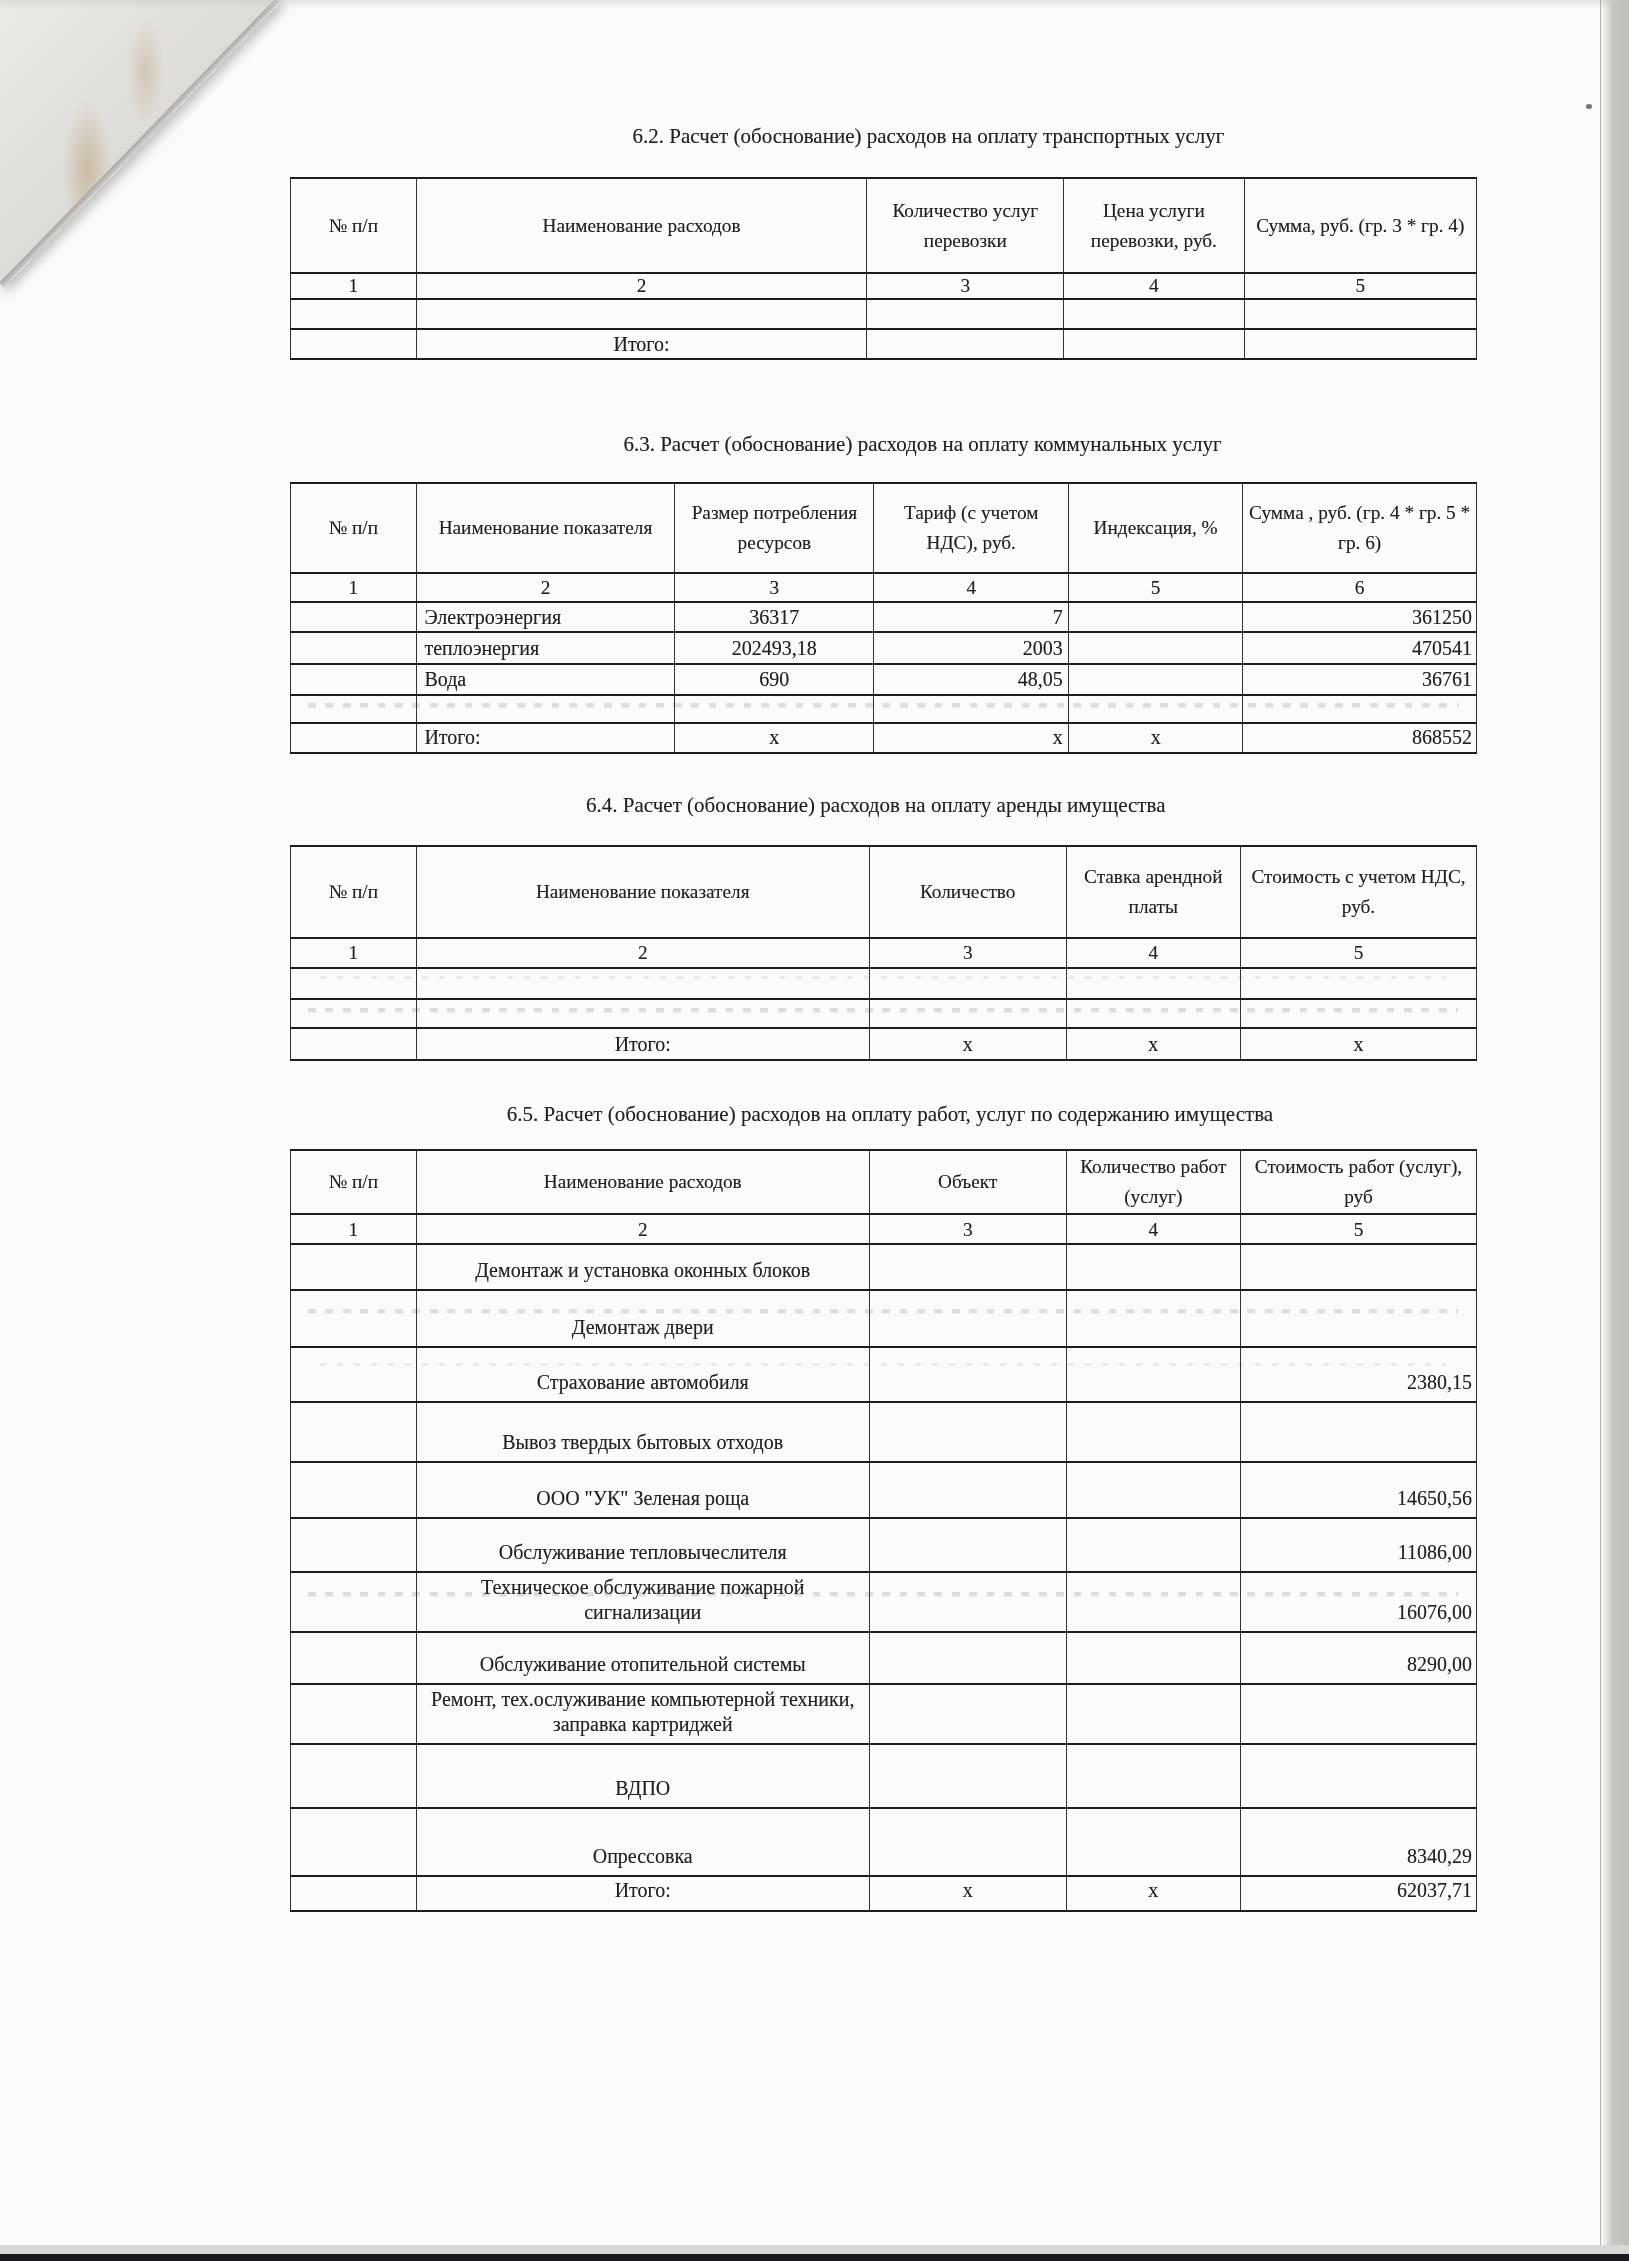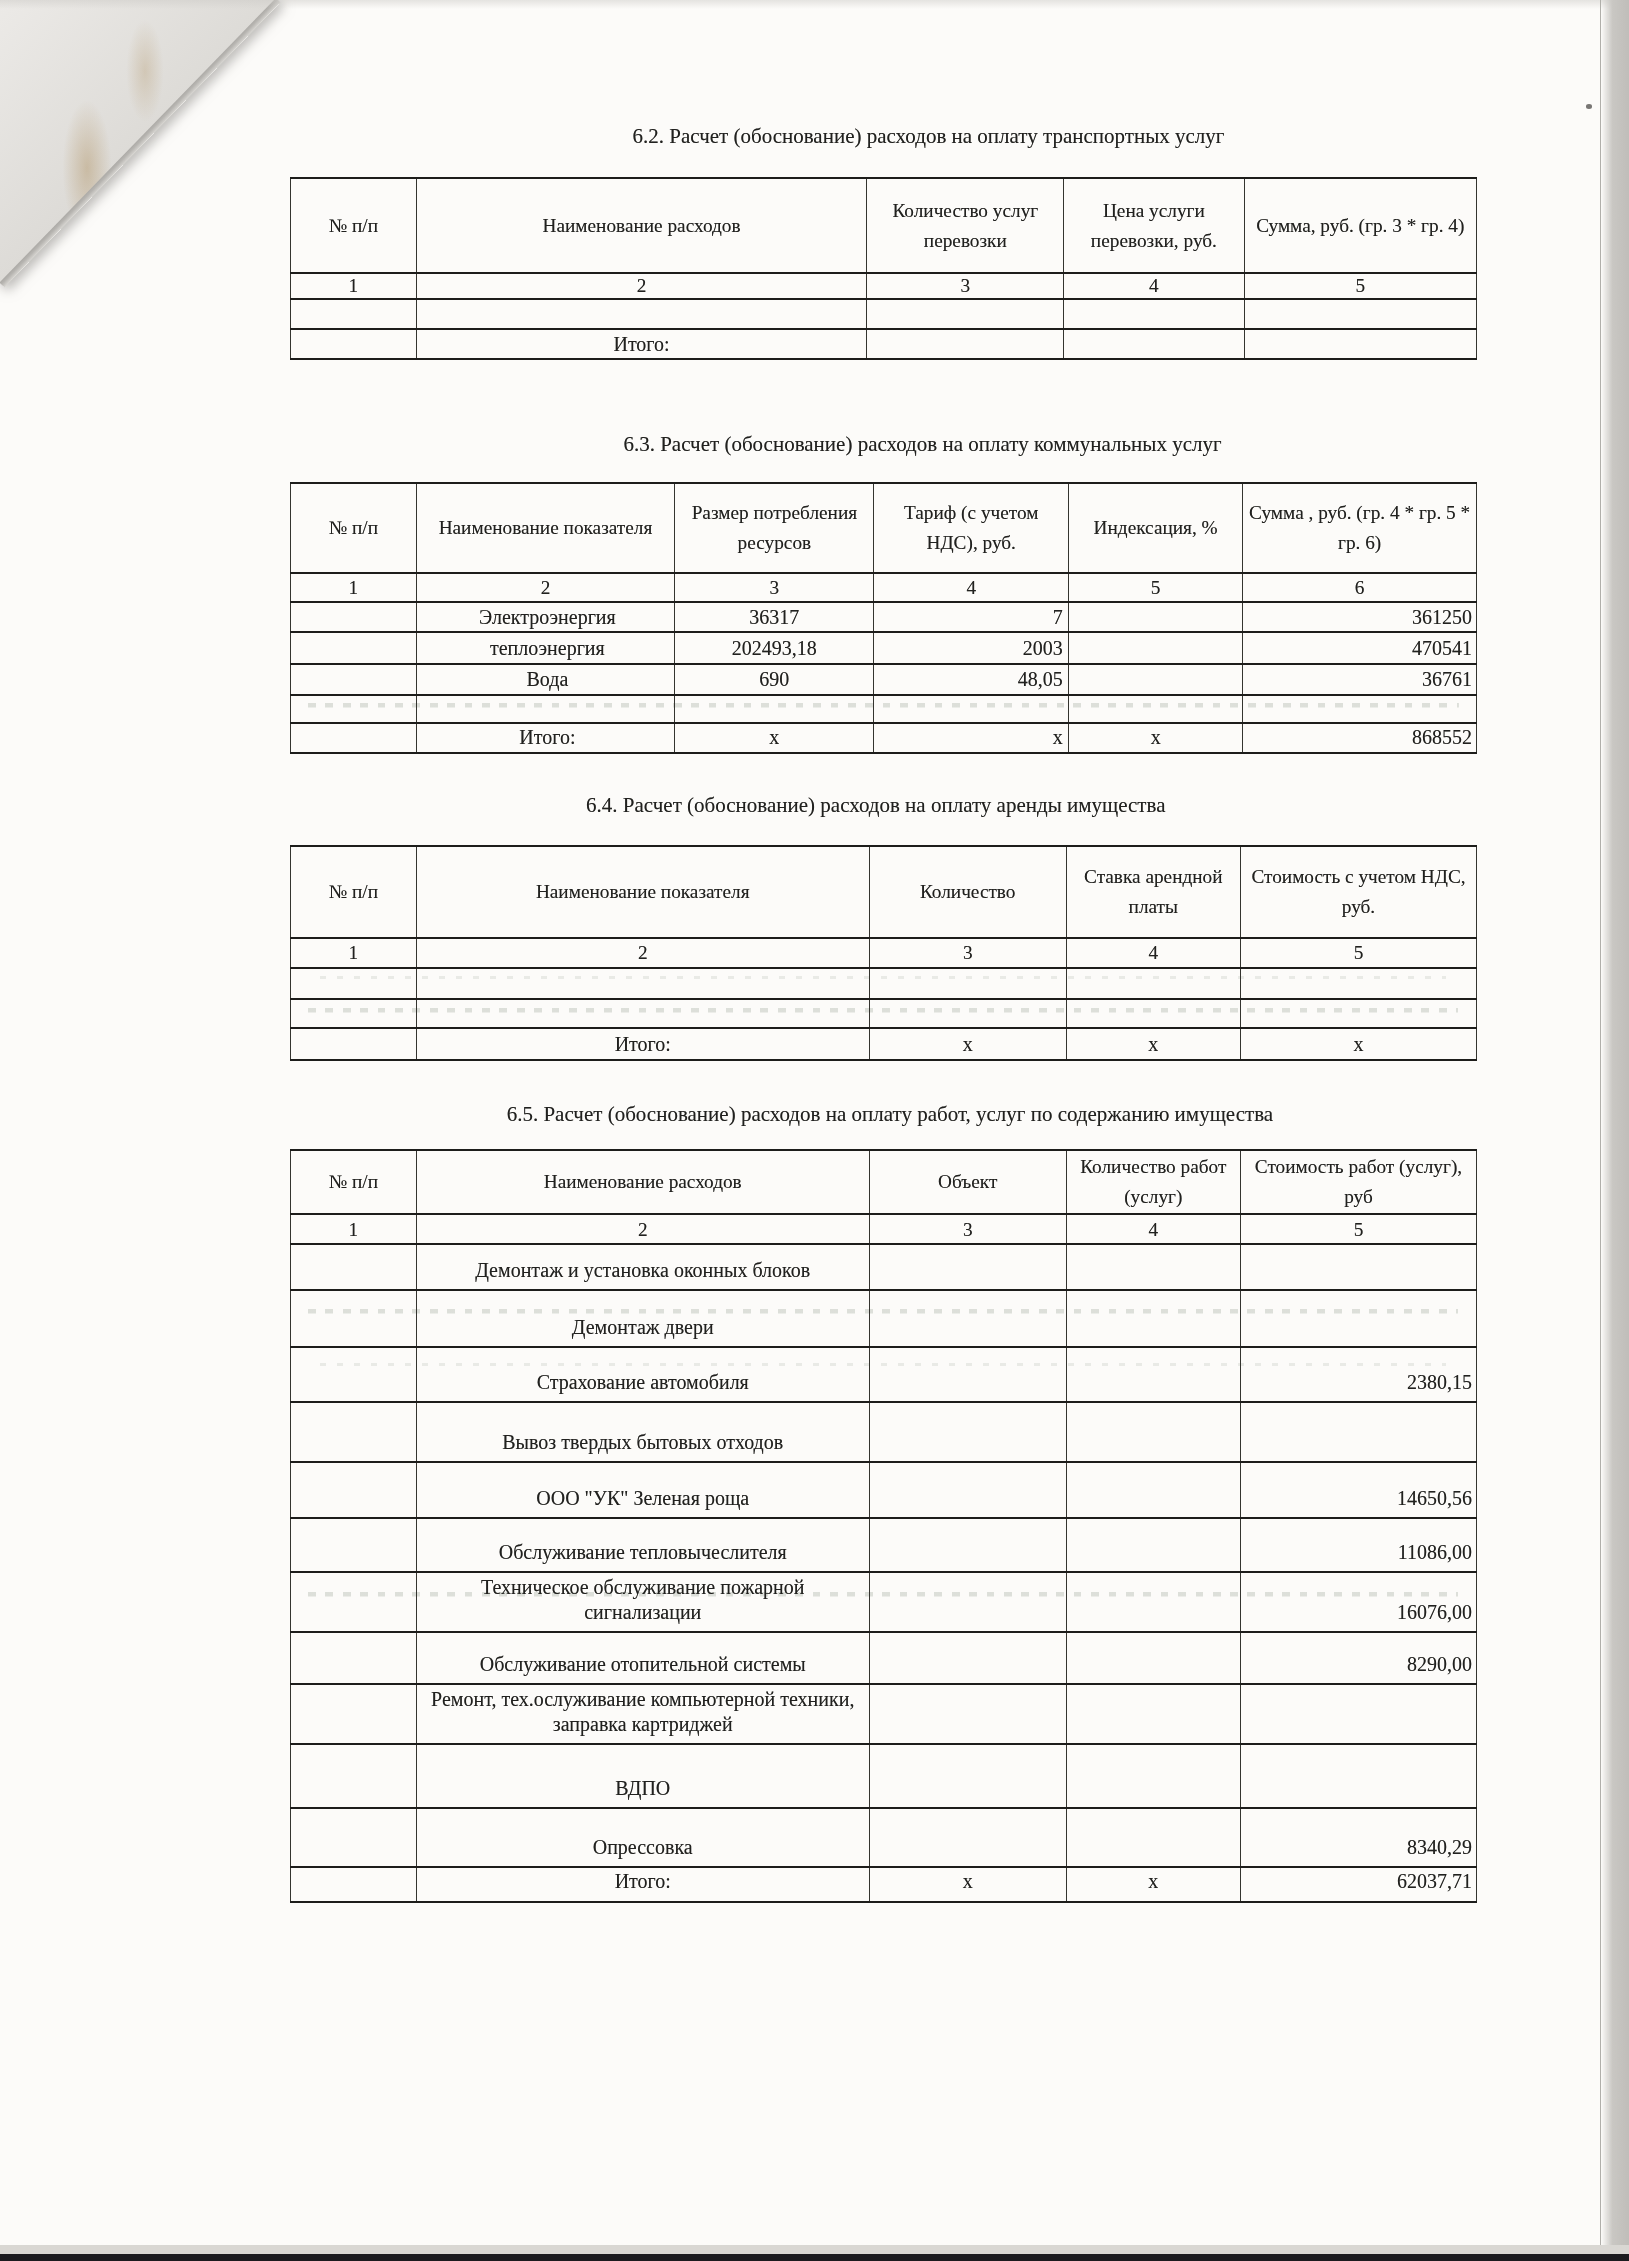--- a/index.html
+++ b/index.html
@@ -72,42 +72,42 @@
   .t0 tbody tr:nth-child(2){height:30px;}
   .t0 tbody tr:nth-child(3){height:29px;}
   .t0 td:nth-child(5){text-align:right;padding-right:2.6px;vertical-align:top;}
 
   .t1 tr.hrow{height:90px;} .t1 tr.nrow{height:29px;}
   .t1 tbody tr:nth-child(1){height:30px;}
   .t1 tbody tr:nth-child(2){height:32px;}
   .t1 tbody tr:nth-child(3){height:31px;}
   .t1 tbody tr:nth-child(4){height:28px;}
   .t1 tbody tr:nth-child(5){height:29px;}
-  .t1 td:nth-child(2){text-align:center;padding-left:7.7px;}
+  .t1 td:nth-child(2){text-align:left;padding-left:7.7px;}
   .t1 td:nth-child(4){text-align:right;padding-right:5.2px;}
   .t1 td:nth-child(6){text-align:right;padding-right:3.9px;}
 
   .t2 tr.hrow{height:92px;} .t2 tr.nrow{height:30px;}
   .t2 tbody tr:nth-child(1){height:31px;}
   .t2 tbody tr:nth-child(2){height:29px;}
   .t2 tbody tr:nth-child(3){height:32px;}
 
   .t3 tr.hrow{height:60px;} .t3 tr.nrow{height:30px;}
   .t3 tbody td{vertical-align:bottom;padding-bottom:6.4px;}
   .t3 tbody tr:nth-child(1){height:46px;}
   .t3 tbody tr:nth-child(2){height:57px;}
   .t3 tbody tr:nth-child(3){height:55px;}
   .t3 tbody tr:nth-child(4){height:60px;padding-left:16px;}
   .t3 tbody tr:nth-child(5){height:56px;}
   .t3 tbody tr:nth-child(6){height:54px;}
   .t3 tbody tr:nth-child(7){height:58px;}
   .t3 tbody tr:nth-child(8){height:52px;}
   .t3 tbody tr:nth-child(9){height:60px;padding-left:8px;}
   .t3 tbody tr:nth-child(10){height:64px;}
-  .t3 tbody tr:nth-child(11){height:59px;}
+  .t3 tbody tr:nth-child(11){height:68px;}
   .t3 tbody tr:nth-child(12){height:33px;}
   .t3 td:nth-child(5){text-align:right;padding-right:3.9px;}
 
   
   .t1 tbody tr:nth-child(4),
   .t2 tbody tr:nth-child(2),
   .t3 tbody tr:nth-child(2),
   .t3 tbody tr:nth-child(7){
     background-image:repeating-linear-gradient(90deg,rgba(96,112,92,.20) 0 7.7px,rgba(96,112,92,0) 7.7px 17.4px);
     background-repeat:no-repeat;background-position:50% 36%;background-size:97% 4.5px;

